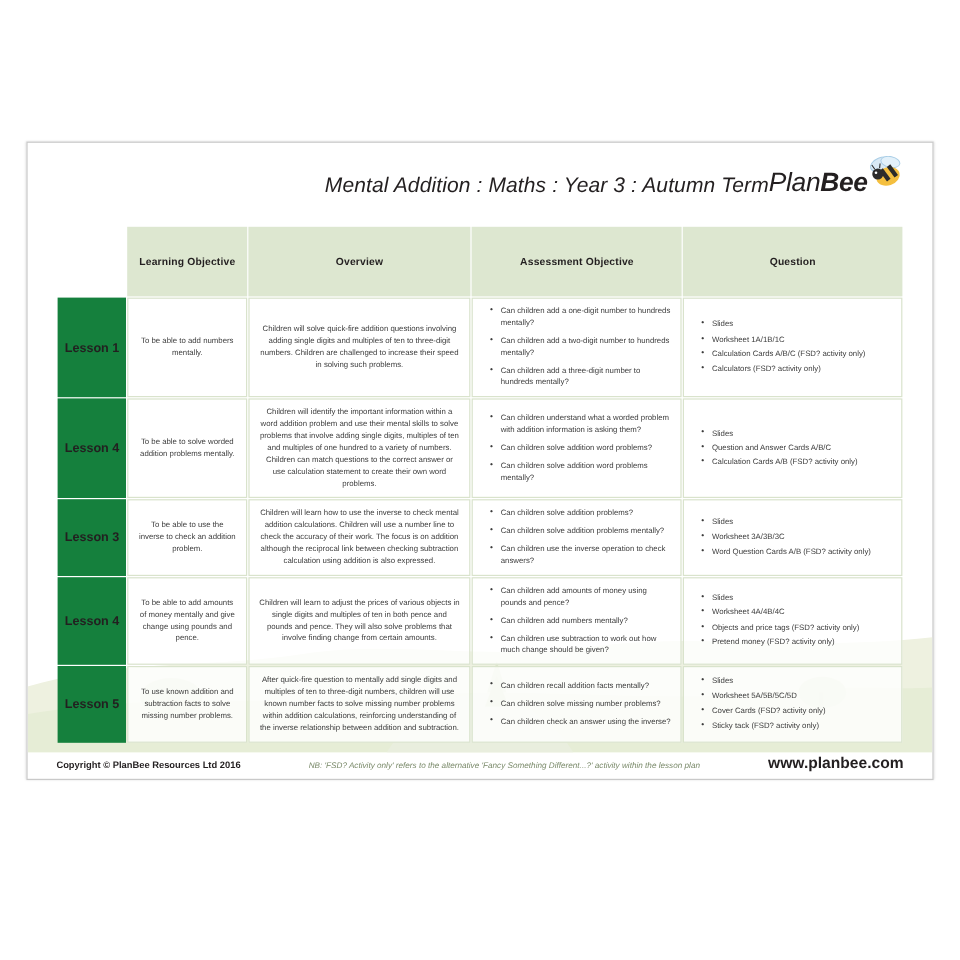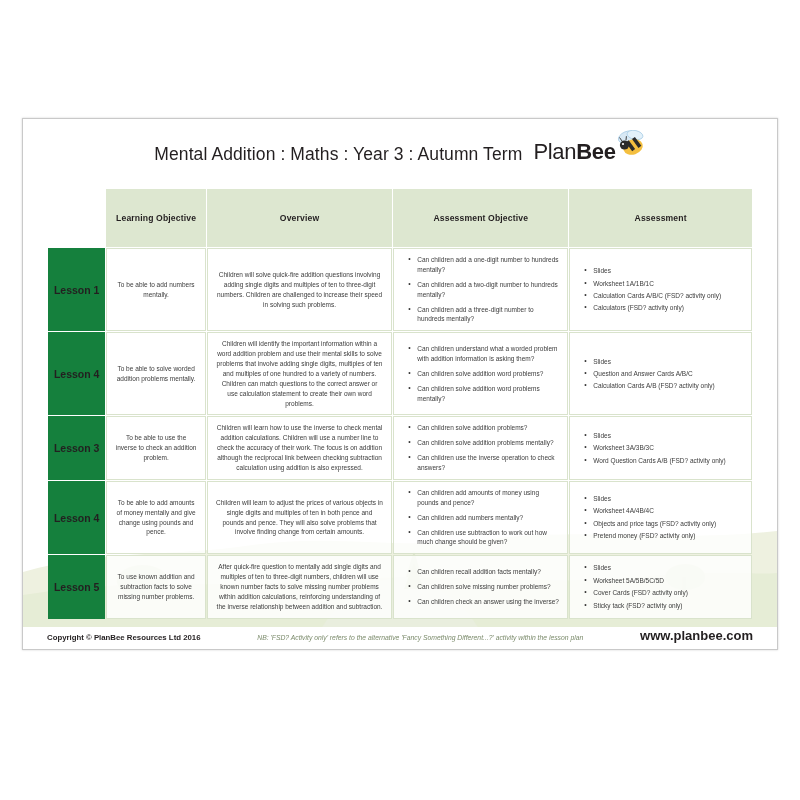--- a/index.html
+++ b/index.html
@@ -38,38 +38,38 @@
 
   #content {
     position: relative;
     z-index: 2;
     padding: 22px 24px 0 24px;
   }
 
   .doc-header {
     display: flex;
     align-items: flex-start;
-    justify-content: center;
+    justify-content: flex-end;
     height: 44px;
+    font-style: italic;
   }
 
   .doc-title {
     font-size: 17.5px;
     font-weight: 400;
     color: #231f20;
     letter-spacing: 0.1px;
     white-space: nowrap;
     padding-top: 3px;
   }
 
   .logo-wrap {
     position: relative;
     padding-right: 30px;
     margin-top: -2px;
-    margin-left: 11px;
   }
   .logo-text {
     font-size: 22px;
     color: #231f20;
     letter-spacing: -0.3px;
     white-space: nowrap;
   }
   .logo-text .plan { font-weight: 400; }
   .logo-text .bee  { font-weight: 700; }
   .bee-icon {
@@ -233,21 +233,21 @@
           <col class="c-over">
           <col class="c-assess">
           <col class="c-res">
       </colgroup>
       <thead>
         <tr>
           <th class="blank-head"></th>
           <th class="col-head">Learning Objective</th>
           <th class="col-head">Overview</th>
           <th class="col-head">Assessment Objective</th>
-          <th class="col-head">Assessment</th>
+          <th class="col-head">Question</th>
         </tr>
       </thead>
       <tbody id="table-body">
           <tr>
             <td class="lesson-cell">Lesson 1</td>
             <td class="body-cell obj-cell">To be able to add numbers mentally.</td>
             <td class="body-cell over-cell">Children will solve quick-fire addition questions involving adding single digits and multiples of ten to three-digit numbers. Children are challenged to increase their speed in solving such problems.</td>
             <td class="body-cell assess-cell">
               <ul class="bullets">
                 <li>Can children add a one-digit number to hundreds mentally?</li>

